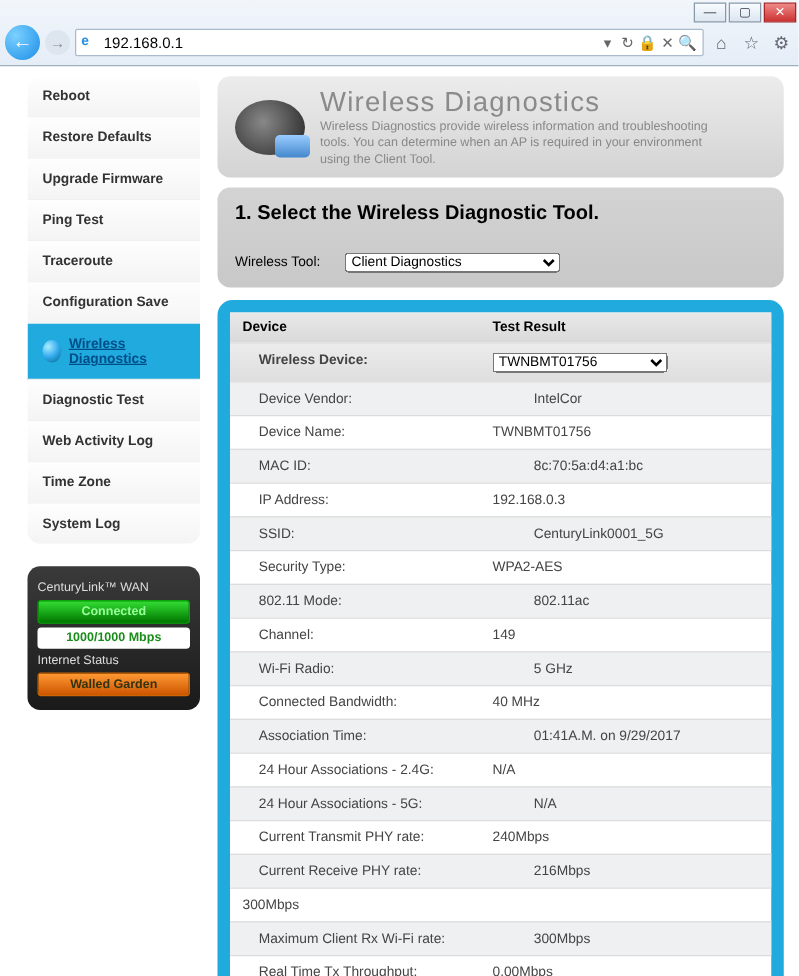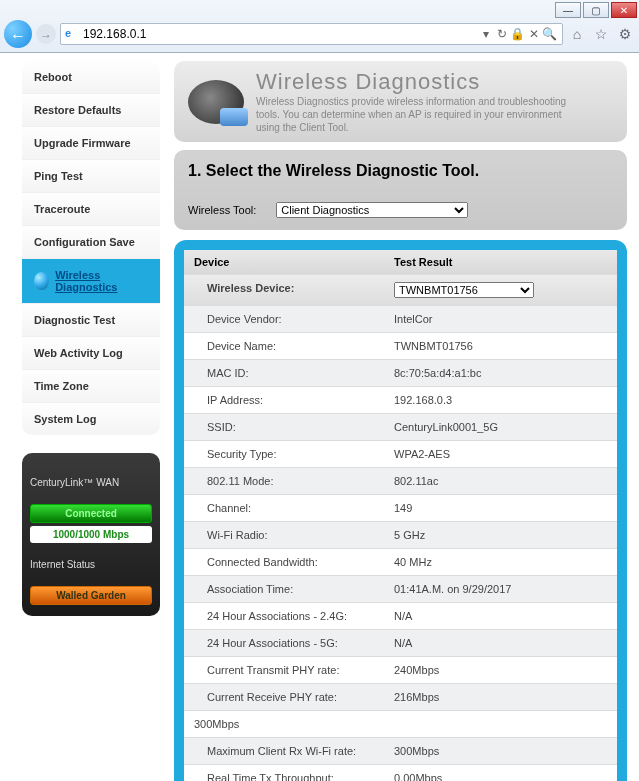--- a/index.html
+++ b/index.html
@@ -24,49 +24,49 @@
   .sidebar { width: 138px; }
   .menu { background:#fff; border-radius:10px; overflow:hidden; }
   .menu-item { padding:10px 12px; border-bottom:1px solid #f0f0f0; background:linear-gradient(#fefefe,#f4f4f4); font-size:11px; font-weight:bold; color:#333; cursor:pointer; }
   .menu-item:last-child { border-bottom:none; }
   .menu-item.active { background: #21aade; color:#004d87; text-decoration:underline; display:flex; align-items:center; gap:6px; }
   .menu-item.active .orb { width:18px; height:18px; border-radius:50%; background:radial-gradient(circle at 30% 30%, #aef, #3ae, #068); }
   
   .status-box { margin-top:18px; background:linear-gradient(#3a3a3a,#1a1a1a); border-radius:10px; padding:8px; color:#ddd; }
   .status-head { background:linear-gradient(#f6f6f6,#e0e0e0); border-radius:6px; padding:4px 6px; color:#333; font-weight:bold; display:flex; align-items:center; gap:6px; margin:-4px -4px 6px -4px; }
   .gauge { width:18px; height:12px; background:conic-gradient(#0a0 0 60%, #fa0 60% 80%, #e33 80% 100%); border-radius:10px 10px 0 0; }
-  .status-line { font-size:10px; margin:16px 0; color:#ddd; }
+  .status-line { font-size:10px; margin:4px 0; color:#ddd; }
   .pill { display:block; text-align:center; padding:3px 0; border-radius:3px; font-weight:bold; font-size:10px; margin:3px 0; }
   .pill.green { background:linear-gradient(#3d3,#070); color:#9f9; border:1px solid #0a0;}
   .pill.white { background:#fff; color:#1a8c1a; }
   .pill.orange { background:linear-gradient(#f93,#c50); color:#331; border:1px solid #c60;}
   
   .main { flex:1; }
   .header-box { background:linear-gradient(#ececec,#d3d3d3); border-radius:10px; padding:8px 14px; display:flex; gap:12px; align-items:center; margin-bottom:8px; }
   .hdr-img { width:56px; height:44px; background:radial-gradient(circle at 40% 40%, #888, #222); border-radius:50%; position:relative; }
   .hdr-img::after{ content:""; position:absolute; right:-4px; bottom:-2px; width:28px; height:18px; background:linear-gradient(#9cf,#48c); border-radius:4px;}
   .hdr-title { color:#8a8a8a; font-size:22px; font-weight:normal; letter-spacing:1px; }
   .hdr-sub { color:#888; font-size:10px; max-width:320px; line-height:1.3; }
   
   .select-box { background:linear-gradient(#d3d3d3,#c8c8c8); border-radius:10px; padding:12px 14px; margin-bottom:10px; }
   .select-title { font-weight:bold; font-size:16px; margin-bottom:22px; }
   .select-row { display:flex; align-items:center; gap:20px; font-size:11px; }
-  .select-row select { width:192px; font-size:11px; }
+  .select-row select { width:172px; font-size:11px; }
   
   .blue-frame { background:#21aade; border-radius:12px; padding:10px; }
   .table-wrap { background:#fff; }
   .tbl-title { text-align:center; font-weight:bold; font-size:12px; padding:8px; background:linear-gradient(#f2f2f2,#e4e4e4); }
   .thead { display:flex; background:linear-gradient(#e9e9e9,#d9d9d9); font-weight:bold; font-size:11px; }
   .th1 { flex:0 0 200px; padding:6px 10px; }
   .th2 { flex:1; padding:6px 10px; }
   .row { display:flex; font-size:11px; color:#444; border-top:1px solid #dcdcdc; }
   .row .c1 { flex:0 0 200px; padding:7px 23px; }
   .row .c2 { flex:1; padding:7px 10px; }
   .row.hdr { background:linear-gradient(#ececec,#dedede); font-weight:bold; }
-  .row.alt { background:#eef0f1; }
+  .row.alt { background:#eef0f1;gap:33px; }
   .row select { width:140px; font-size:11px; }
 </style>
 </head>
 <body>
 
 <div class="browser-chrome">
   <div class="title-bar">
     <span class="win-btn">—</span>
     <span class="win-btn">▢</span>
     <span class="win-btn close">✕</span>

